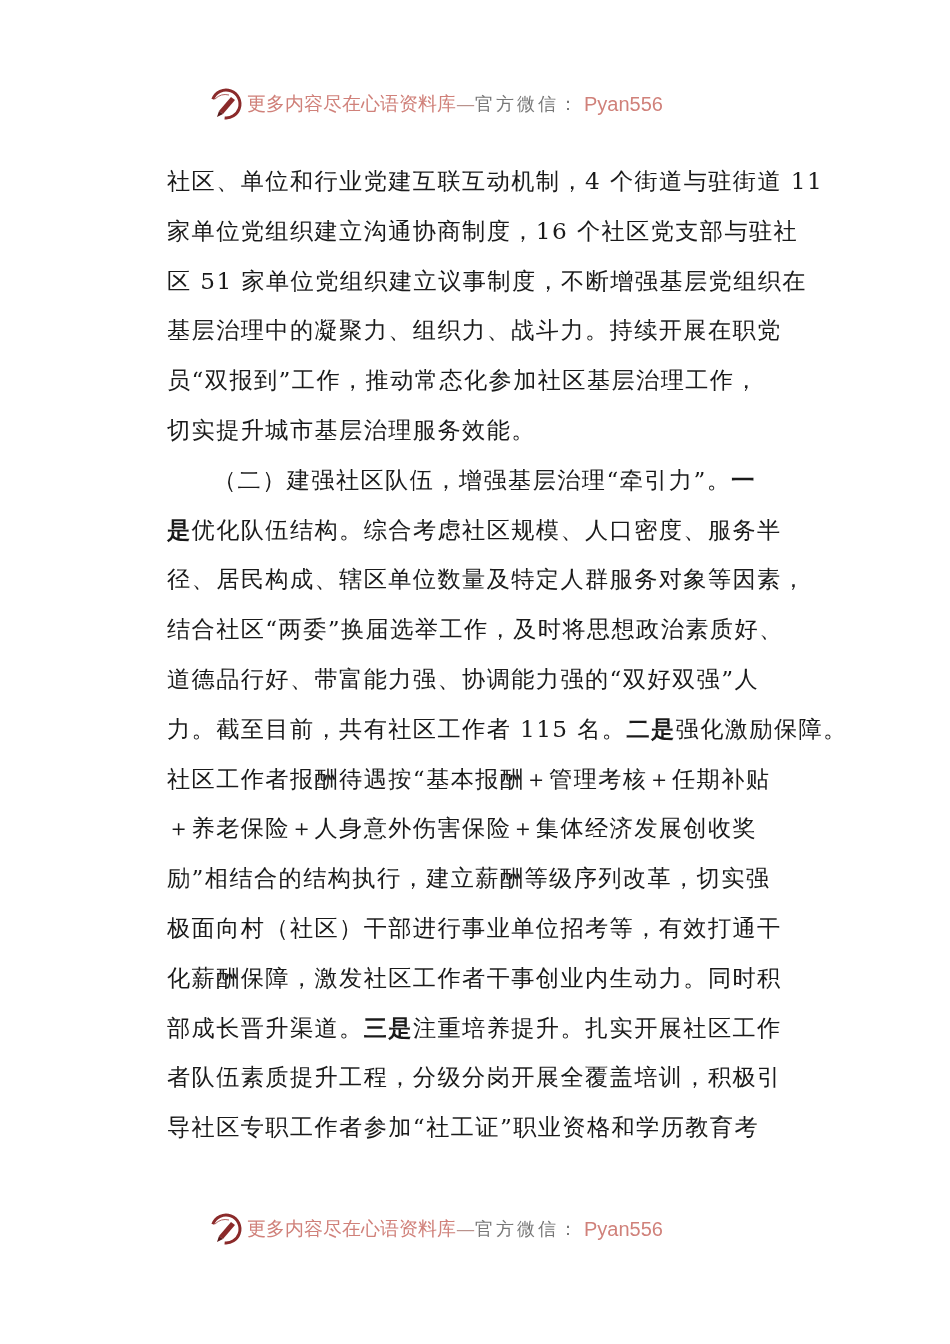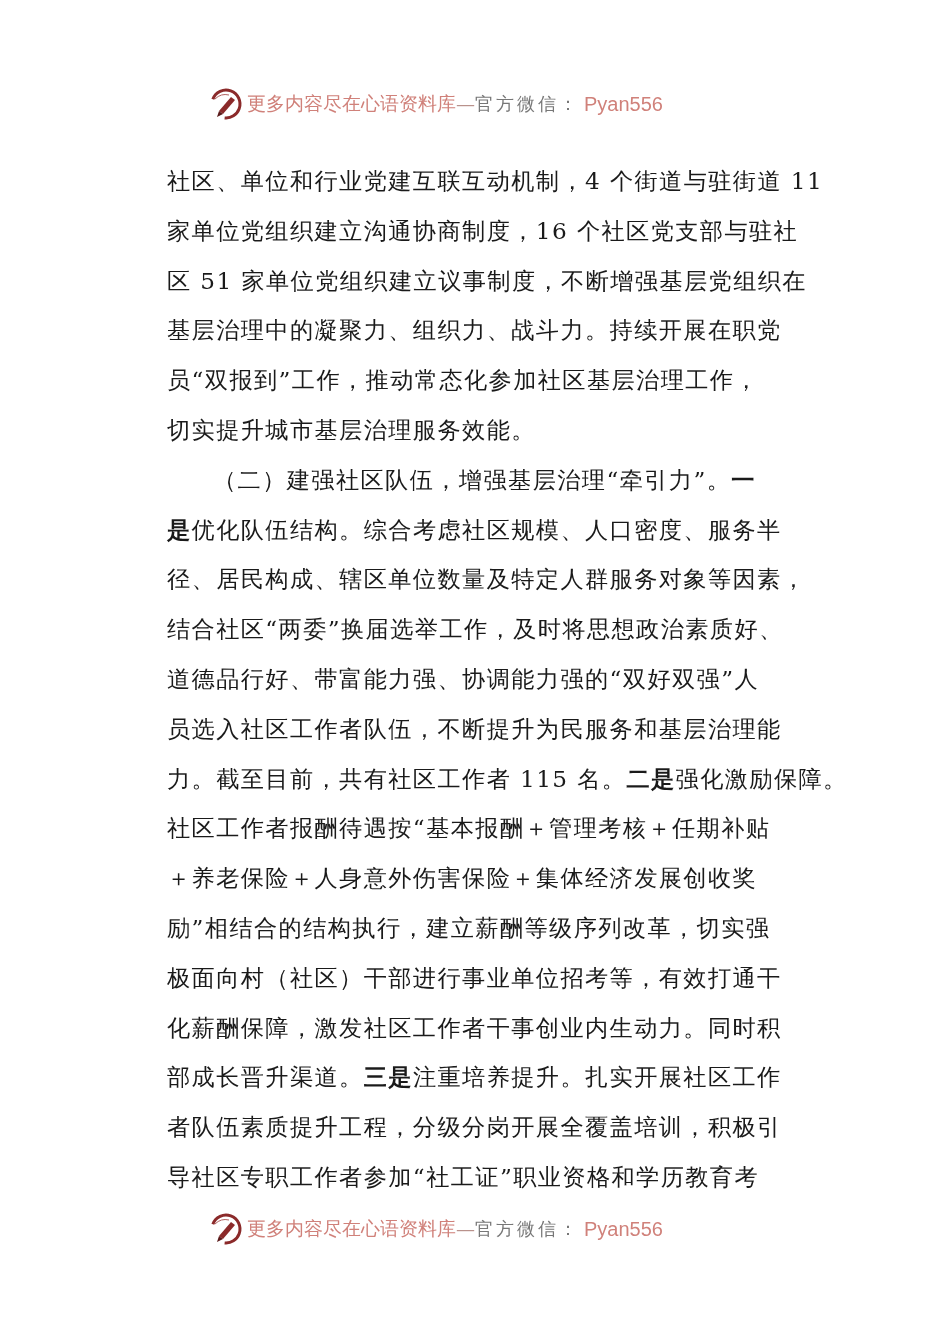--- a/index.html
+++ b/index.html
@@ -39,21 +39,20 @@
     <div class="line"><span>家单位党组织建立沟通协商制度，16 个社区党支部与驻社</span></div>
     <div class="line"><span>区 51 家单位党组织建立议事制度，不断增强基层党组织在</span></div>
     <div class="line"><span>基层治理中的凝聚力、组织力、战斗力。持续开展在职党</span></div>
     <div class="line"><span>员“双报到”工作，推动常态化参加社区基层治理工作，</span></div>
     <div class="line"><span>切实提升城市基层治理服务效能。</span></div>
     <div class="line indent"><span>（二）建强社区队伍，增强基层治理“牵引力”。</span><span class="bold">一</span></div>
     <div class="line"><span class="bold">是</span><span>优化队伍结构。综合考虑社区规模、人口密度、服务半</span></div>
     <div class="line"><span>径、居民构成、辖区单位数量及特定人群服务对象等因素，</span></div>
     <div class="line"><span>结合社区“两委”换届选举工作，及时将思想政治素质好、</span></div>
     <div class="line"><span>道德品行好、带富能力强、协调能力强的“双好双强”人</span></div>
-    <div class="line"><span>员选入社区工作者队伍，不断提升为民服务和基层治理能</span></div>
     <div class="line"><span>力。截至目前，共有社区工作者 115 名。</span><span class="bold">二是</span><span>强化激励保障。</span></div>
     <div class="line"><span>社区工作者报酬待遇按“基本报酬＋管理考核＋任期补贴</span></div>
     <div class="line"><span>＋养老保险＋人身意外伤害保险＋集体经济发展创收奖</span></div>
     <div class="line"><span>励”相结合的结构执行，建立薪酬等级序列改革，切实强</span></div>
     <div class="line"><span>极面向村（社区）干部进行事业单位招考等，有效打通干</span></div>
     <div class="line"><span>化薪酬保障，激发社区工作者干事创业内生动力。同时积</span></div>
     <div class="line"><span>部成长晋升渠道。</span><span class="bold">三是</span><span>注重培养提升。扎实开展社区工作</span></div>
     <div class="line"><span>者队伍素质提升工程，分级分岗开展全覆盖培训，积极引</span></div>
     <div class="line"><span>导社区专职工作者参加“社工证”职业资格和学历教育考</span></div>
   </div>

